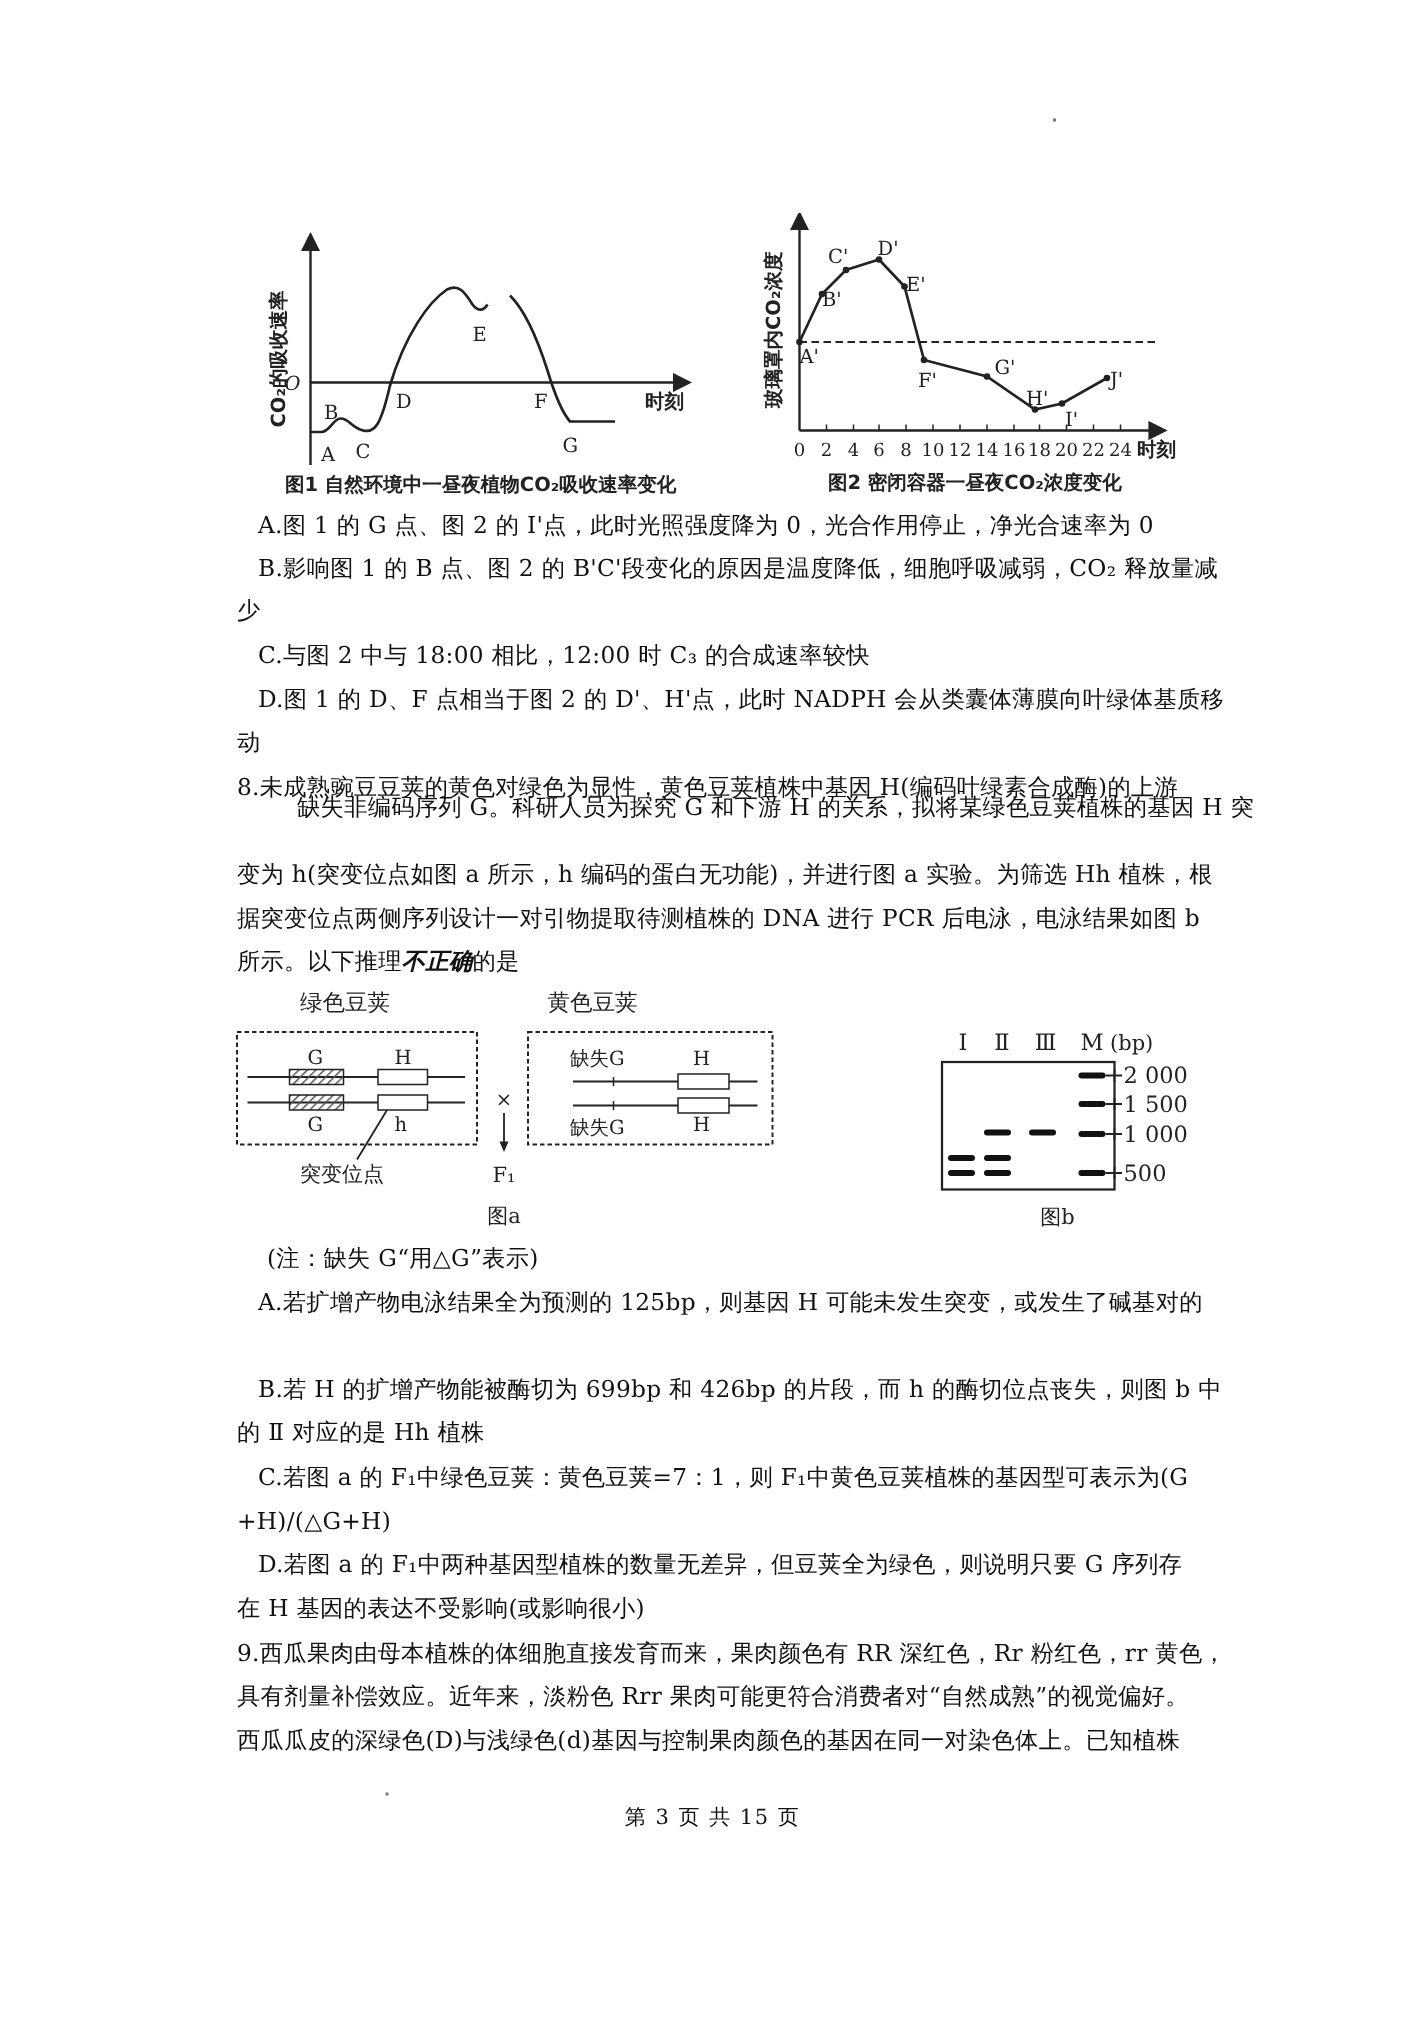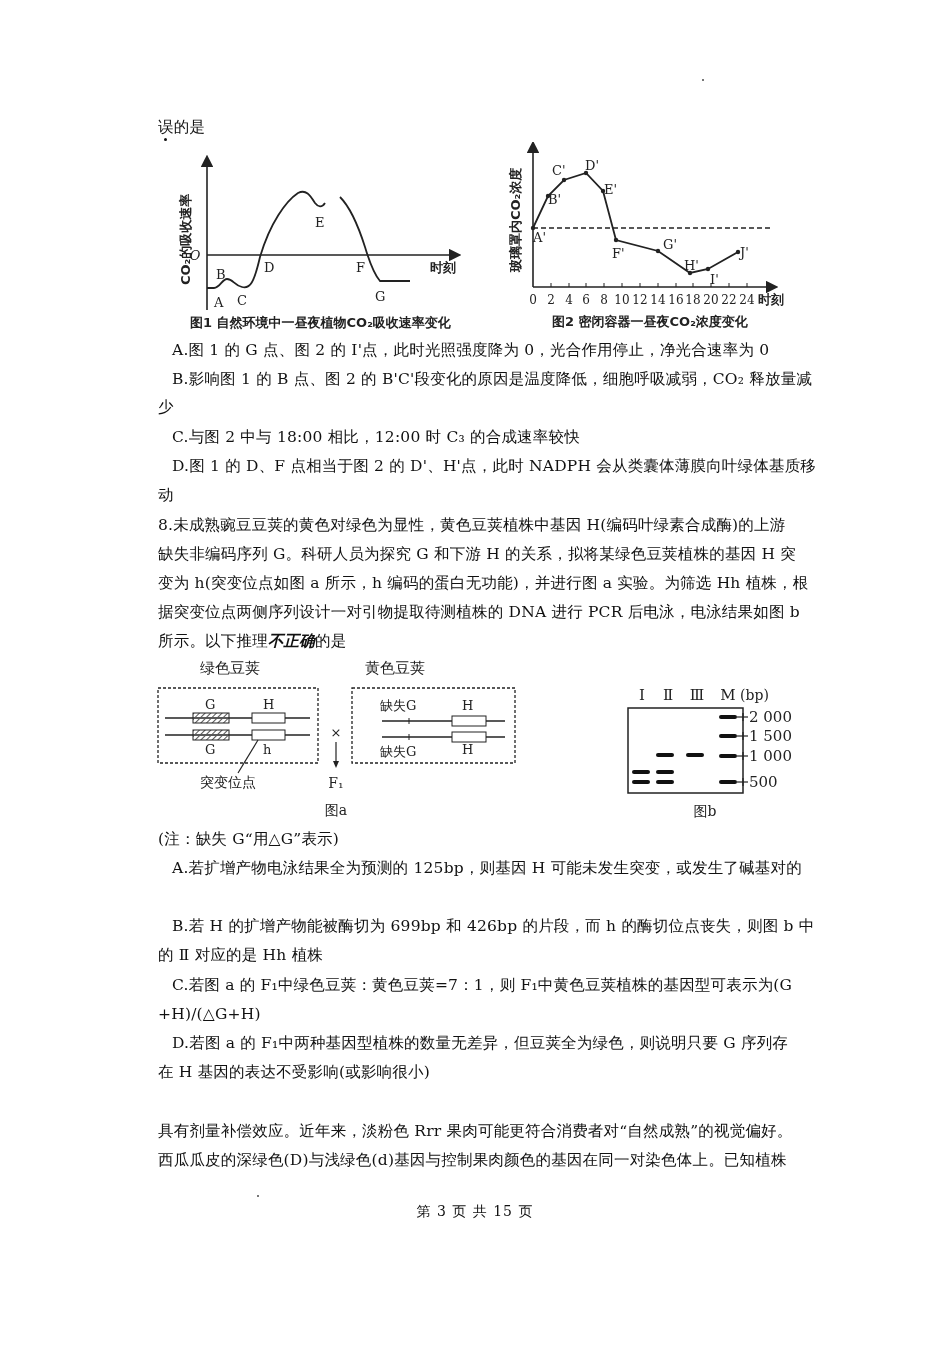--- a/index.html
+++ b/index.html
@@ -15,21 +15,20 @@
   .footer { position:absolute; left:0; width:950px; text-align:center; top:1203px; font-size:14px; letter-spacing:1px; }
   .dot { position:absolute; width:2px; height:2px; background:#777; }
 </style>
 </head>
 <body>
 
 <div class="page">
 
   <div class="dot" style="left:702px;top:79px;"></div>
 
-  <div class="line" style="top:117px;"><span class="emph-dot">误</span><span>的是</span></div>
 
   <svg style="position:absolute;left:170px;top:155px;" width="300" height="180" viewBox="0 0 300 180">
     <defs>
         <marker id="ar" markerWidth="8" markerHeight="8" refX="4" refY="4" orient="auto">
           <path d="M0,0 L8,4 L0,8 z" fill="#222"></path>
         </marker>
       </defs>
     <line x1="37" y1="155" x2="37" y2="6" stroke="#222" stroke-width="1.6" marker-end="url(#ar)"></line>
     <line x1="37" y1="100" x2="285" y2="100" stroke="#222" stroke-width="1.6" marker-end="url(#ar)"></line>
     <path d="M37,133 L44,133 C50,133 52,124 57,124 C63,124 64,130 72,132 C80,134 84,128 90,102 C100,68 116,46 128,38 C136,34 140,40 145,48 C148,52 152,53 155,48" fill="none" stroke="#222" stroke-width="1.8"></path>
@@ -116,21 +115,21 @@
   </svg>
 
   <div class="line ind" style="top:340px;">A.图 1 的 G 点、图 2 的 I'点，此时光照强度降为 0，光合作用停止，净光合速率为 0</div>
   <div class="line ind" style="top:369px;">B.影响图 1 的 B 点、图 2 的 B'C'段变化的原因是温度降低，细胞呼吸减弱，CO₂ 释放量减</div>
   <div class="line" style="top:397px;">少</div>
   <div class="line ind" style="top:427px;">C.与图 2 中与 18:00 相比，12:00 时 C₃ 的合成速率较快</div>
   <div class="line ind" style="top:456px;">D.图 1 的 D、F 点相当于图 2 的 D'、H'点，此时 NADPH 会从类囊体薄膜向叶绿体基质移</div>
   <div class="line" style="top:485px;">动</div>
 
   <div class="line" style="top:515px;">8.未成熟豌豆豆荚的黄色对绿色为显性，黄色豆荚植株中基因 H(编码叶绿素合成酶)的上游</div>
-  <div class="line" style="top:544px;">缺失非编码序列 G。科研人员为探究 G 和下游 H 的关系，拟将某绿色豆荚植株的基因 H 突</div>
+  <div class="line" style="top:528px;margin-left:40px;">缺失非编码序列 G。科研人员为探究 G 和下游 H 的关系，拟将某绿色豆荚植株的基因 H 突</div>
   <div class="line" style="top:573px;">变为 h(突变位点如图 a 所示，h 编码的蛋白无功能)，并进行图 a 实验。为筛选 Hh 植株，根</div>
   <div class="line" style="top:602px;">据突变位点两侧序列设计一对引物提取待测植株的 DNA 进行 PCR 后电泳，电泳结果如图 b</div>
   <div class="line" style="top:631px;"><span>所示。以下推理</span><span style="font-weight:bold;font-style:italic;">不正确</span><span>的是</span></div>
 
   <svg style="position:absolute;left:155px;top:655px;" width="370" height="170" viewBox="0 0 370 170">
     <text x="45" y="18" font-size="15">绿色豆荚</text>
     <text x="210" y="18" font-size="15">黄色豆荚</text>
     <rect x="3" y="33" width="160" height="75" fill="none" stroke="#222" stroke-width="1.3" stroke-dasharray="3,2"></rect>
     <rect x="197" y="33" width="163" height="75" fill="none" stroke="#222" stroke-width="1.3" stroke-dasharray="3,2"></rect>
     <defs>
@@ -196,27 +195,28 @@
       <line x1="122" y1="104" x2="133" y2="104"></line>
         <line x1="128" y1="100" x2="128" y2="108"></line>
     </g>
     <text x="134" y="44" font-size="15">2 000</text>
     <text x="134" y="63" font-size="15">1 500</text>
     <text x="134" y="83" font-size="15">1 000</text>
     <text x="134" y="109" font-size="15">500</text>
     <text x="90" y="138" font-size="14" text-anchor="middle">图b</text>
   </svg>
 
-  <div class="line" style="top:829px;">(注：缺失 G“用△G”表示)</div>
+  <div class="line" style="top:829px;margin-left:20px;">(注：缺失 G“用△G”表示)</div>
   <div class="line ind" style="top:858px;">A.若扩增产物电泳结果全为预测的 125bp，则基因 H 可能未发生突变，或发生了碱基对的</div>
   <div class="line ind" style="top:916px;">B.若 H 的扩增产物能被酶切为 699bp 和 426bp 的片段，而 h 的酶切位点丧失，则图 b 中</div>
   <div class="line" style="top:945px;">的 Ⅱ 对应的是 Hh 植株</div>
   <div class="line ind" style="top:975px;">C.若图 a 的 F₁中绿色豆荚：黄色豆荚=7：1，则 F₁中黄色豆荚植株的基因型可表示为(G</div>
   <div class="line" style="top:1004px;">+H)/(△G+H)</div>
   <div class="line ind" style="top:1033px;">D.若图 a 的 F₁中两种基因型植株的数量无差异，但豆荚全为绿色，则说明只要 G 序列存</div>
   <div class="line" style="top:1062px;">在 H 基因的表达不受影响(或影响很小)</div>
 
+  <div class="line" style="top:1092px;">9.西瓜果肉由母本植株的体细胞直接发育而来，果肉颜色有 RR 深红色，Rr 粉红色，rr 黄色，</div>
   <div class="line" style="top:1121px;">具有剂量补偿效应。近年来，淡粉色 Rrr 果肉可能更符合消费者对“自然成熟”的视觉偏好。</div>
   <div class="line" style="top:1150px;">西瓜瓜皮的深绿色(D)与浅绿色(d)基因与控制果肉颜色的基因在同一对染色体上。已知植株</div>
 
   <div class="dot" style="left:257px;top:1195px;"></div>
   <div class="footer">第 3 页 共 15 页</div>
 </div>
 
 </body></html>

